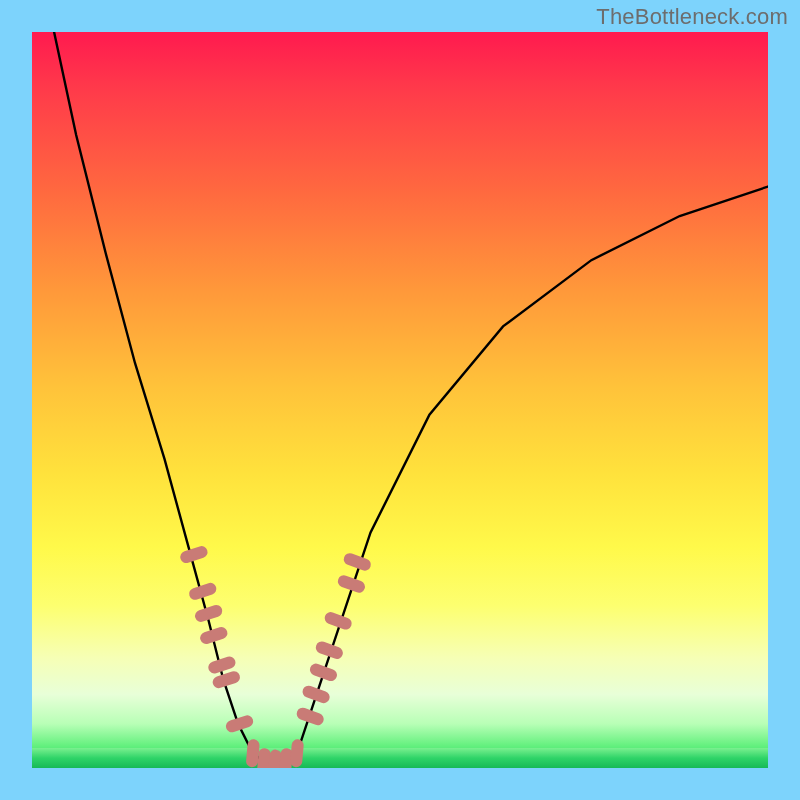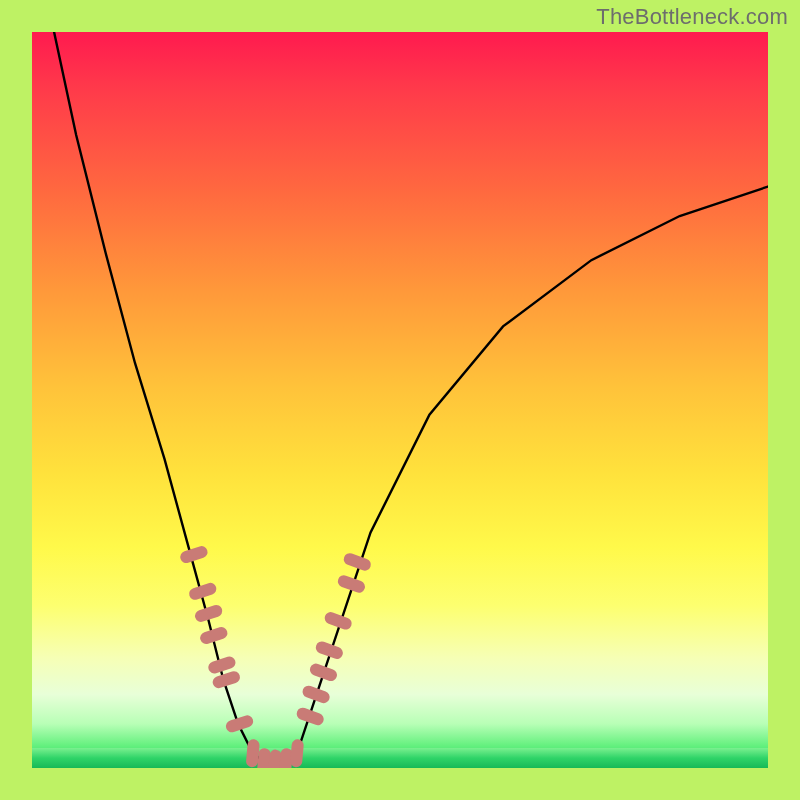--- a/index.html
+++ b/index.html
@@ -8,21 +8,21 @@
     width: 800px;
     height: 800px;
     overflow: hidden;
     background: #000;
     font-family: Arial, Helvetica, sans-serif;
   }
   .stage {
     position: relative;
     width: 800px;
     height: 800px;
-    background: #bef264;
+    background: #7dd3fc;
   }
   .watermark {
     position: absolute;
     top: 4px;
     right: 12px;
     color: #6d6d6d;
     font-size: 22px;
     font-weight: 400;
     letter-spacing: 0.2px;
     z-index: 10;

